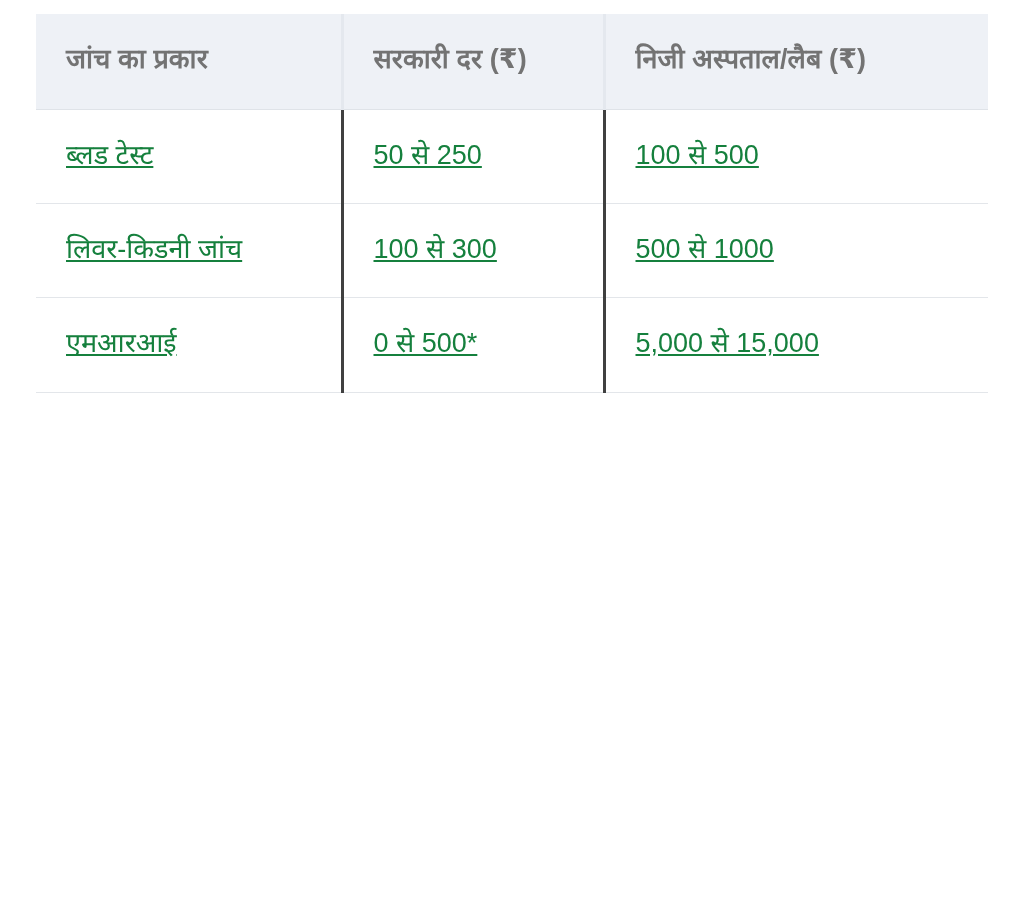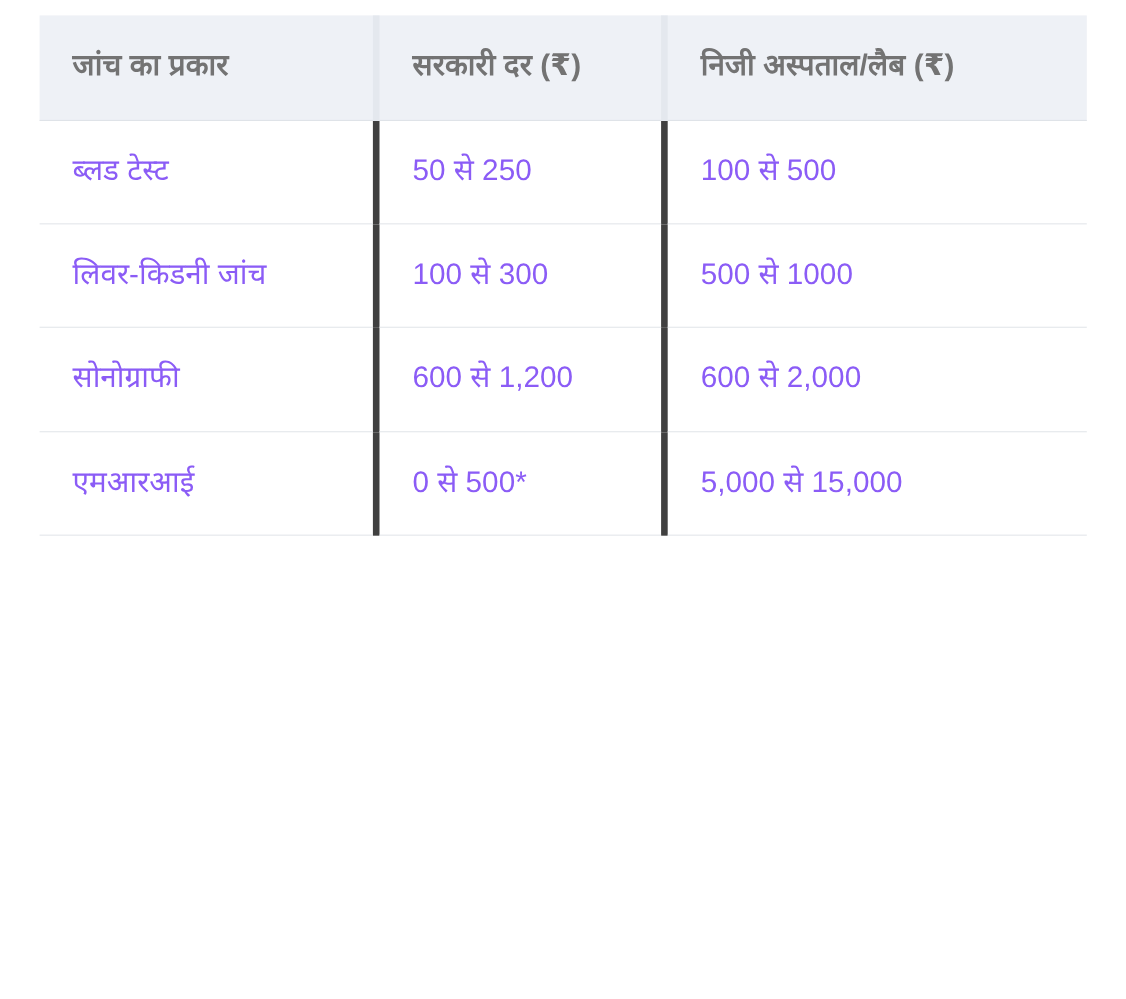--- a/index.html
+++ b/index.html
@@ -43,35 +43,36 @@
     color: #737373;
     padding: 26px 28px 30px 30px;
     border: none;
     letter-spacing: 0.1px;
   }
   tbody td {
     text-align: left;
     vertical-align: top;
     font-size: 27px;
     line-height: 1.45;
-    color: #8b5cf6;
+    color: #15803d;
     padding: 26px 28px 28px 30px;
     border-top: 1px solid #e3e6ea;
     background: #ffffff;
+    text-decoration: underline;
   }
   tbody tr:first-child td {
     border-top: 1px solid #dfe3e8;
   }
   tbody tr:last-child td {
     border-bottom: 1px solid #e3e6ea;
   }
   
   thead th + th,
   tbody td + td {
-    border-left: 6px solid #404040;
+    border-left: 3px solid #404040;
   }
   thead th + th { border-left-color: #e4e8ee; }
 </style>
 </head>
 <body>
 
 <div class="page">
   <table class="rate-table">
     <colgroup>
       <col class="c1">
@@ -90,24 +91,19 @@
         <td>ब्लड टेस्ट</td>
         <td>50 से 250</td>
         <td>100 से 500</td>
       </tr>
       <tr>
         <td>लिवर-किडनी जांच</td>
         <td>100 से 300</td>
         <td>500 से 1000</td>
       </tr>
       <tr>
-        <td>सोनोग्राफी</td>
-        <td>600 से 1,200</td>
-        <td>600 से 2,000</td>
-      </tr>
-      <tr>
         <td>एमआरआई</td>
         <td>0 से 500*</td>
         <td>5,000 से 15,000</td>
       </tr>
     </tbody>
   </table>
 </div>
 
 </body></html>

